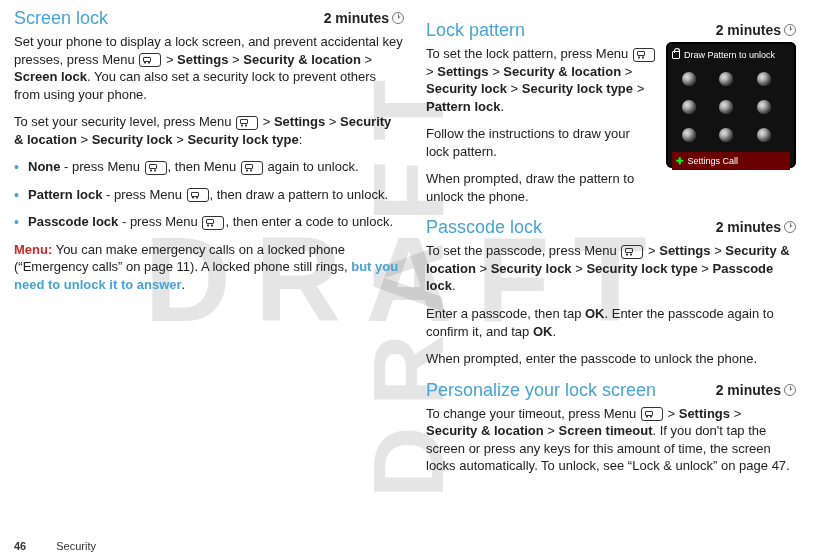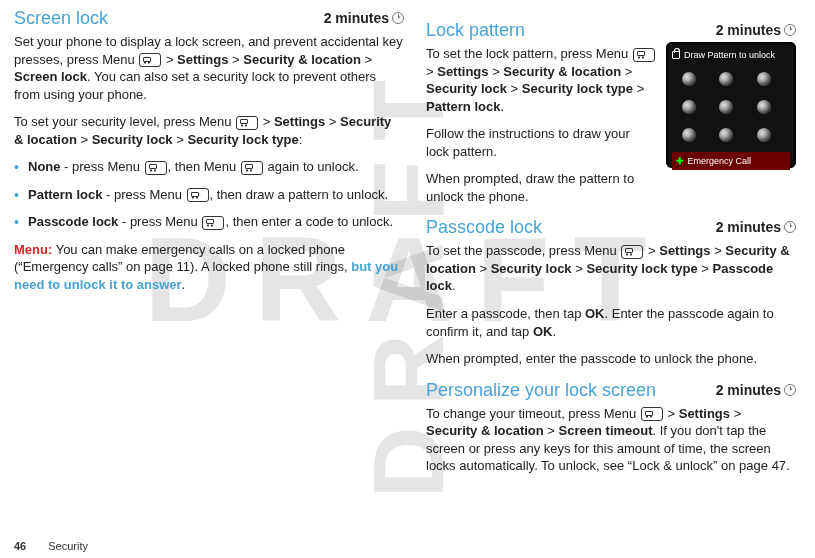--- a/index.html
+++ b/index.html
@@ -87,21 +87,21 @@
   }
   ul.bullets { list-style: none; margin: 0 0 10px 0; padding:0; }
   ul.bullets > li { position: relative; padding-left: 14px; margin-bottom: 10px; line-height:1.35; }
   ul.bullets > li::before {
     content:"•"; position:absolute; left:0; top:0; color:#49a3d4; font-size:14px;
   }
   .note-label { color:#d02727; font-weight:700; }
   .link-ish { color:#49a3d4; font-weight:700; }
   .footer {
     position:absolute; left:14px; bottom:6px; font-size:11px; color:#333;
-    display:flex; gap:22px; align-items:center;
+    display:flex; gap:30px; align-items:center;
   }
   .footer .pg { font-weight:700; }
   
   .phone {
     position:absolute; right:0; top:22px; width:130px; height:126px; background:#111; border-radius:6px;
     box-shadow: inset 0 0 0 2px #000;
     padding:4px 4px 0 4px;
     color:#fff;
     font-size:9px;
   }
@@ -185,21 +185,21 @@
           <div class="dot"></div>
           <div class="dot"></div>
           <div class="dot"></div>
           <div class="dot"></div>
           <div class="dot"></div>
           <div class="dot"></div>
           <div class="dot"></div>
         </div>
         <div class="emg">
           <span class="cross">✚</span>
-          <span>Emergency Call</span>
+          <span>Settings Call</span>
         </div>
       </div>
 
       <p class="narrow">
         <span>To set the lock pattern, press Menu&nbsp;</span><span class="menu-ico"></span><span> &gt; </span><span class="b">Settings</span><span> &gt; </span><span class="b">Security &amp; location</span><span> &gt; </span><span class="b">Security lock</span><span> &gt; </span><span class="b">Security lock type</span><span> &gt; </span><span class="b">Pattern lock</span><span>.</span>
       </p>
       <p class="narrow">Follow the instructions to draw your lock pattern.</p>
       <p class="narrow">When prompted, draw the pattern to unlock the phone.</p>
     </div>
 

